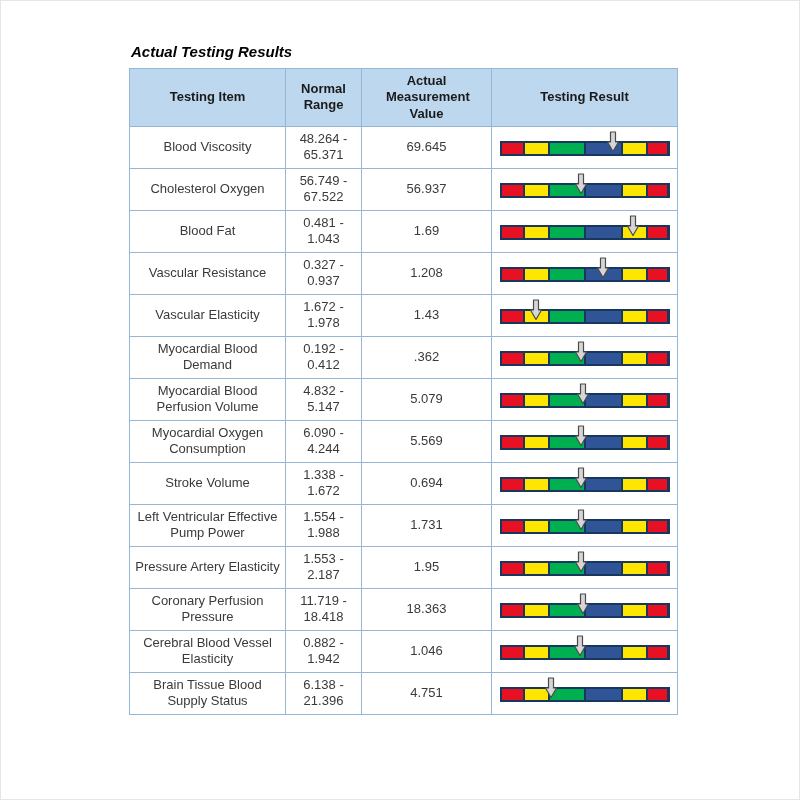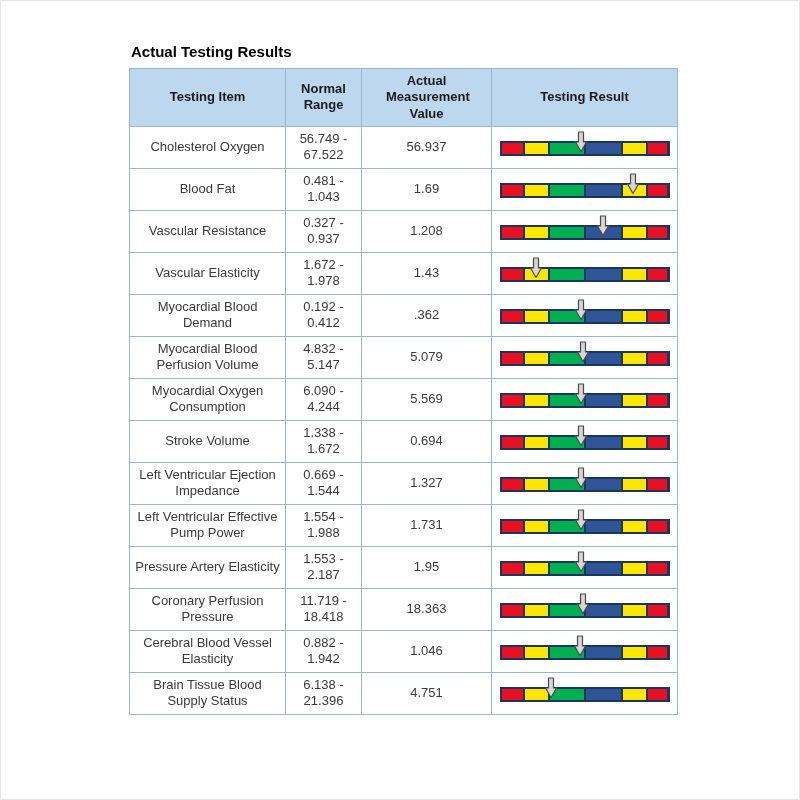--- a/index.html
+++ b/index.html
@@ -16,20 +16,21 @@
     position: absolute;
     left: 128px;
     top: 42px;
     width: 548px;
   }
   .title {
     font-size: 15px;
     font-weight: bold;
     color: #000000;
     margin: 0 0 8px 2px;
+    font-style: italic;
   }
   table.results {
     border-collapse: collapse;
     width: 100%;
     table-layout: fixed;
   }
   .col-item   { width: 156px; }
   .col-range  { width: 76px; }
   .col-value  { width: 130px; }
   .col-result { width: 186px; }
@@ -97,20 +98,42 @@
     </colgroup>
     <thead>
       <tr>
         <th class="th-item">Testing Item</th>
         <th class="th-range">Normal Range</th>
         <th class="th-value">Actual Measurement Value</th>
         <th class="th-result">Testing Result</th>
       </tr>
     </thead>
     <tbody>
+  <tr>
+    <td class="c-item">Blood Viscosity</td>
+    <td class="c-range">48.264 - 65.371</td>
+    <td class="c-value">69.645</td>
+    <td class="c-result">
+      <div class="gauge">
+        <div class="segments">
+                <div class="seg" style="width: 13%; background: rgb(232, 17, 35);"></div>
+                <div class="seg" style="width: 15%; background: rgb(255, 230, 0);"></div>
+                <div class="seg" style="width: 22%; background: rgb(0, 176, 80);"></div>
+                <div class="seg" style="width: 22%; background: rgb(47, 85, 151);"></div>
+                <div class="seg" style="width: 15%; background: rgb(255, 230, 0);"></div>
+                <div class="seg" style="width: 13%; background: rgb(232, 17, 35);"></div>
+              </div>
+        <div class="arrow" style="left: 67%;">
+          <svg width="14" height="22" viewBox="0 0 14 22" xmlns="http://www.w3.org/2000/svg">
+            <path d="M4.5 1 H9.5 V11 H12.5 L7 20.5 L1.5 11 H4.5 Z" fill="#d6d6d6" stroke="#4a4a4a" stroke-width="1.2" stroke-linejoin="round"></path>
+          </svg>
+        </div>
+      </div>
+    </td>
+  </tr>
 
   <tr>
     <td class="c-item">Cholesterol Oxygen</td>
     <td class="c-range">56.749 - 67.522</td>
     <td class="c-value">56.937</td>
     <td class="c-result">
       <div class="gauge">
         <div class="segments">
                 <div class="seg" style="width: 13%; background: rgb(232, 17, 35);"></div>
                 <div class="seg" style="width: 15%; background: rgb(255, 230, 0);"></div>
@@ -282,42 +305,20 @@
               </div>
         <div class="arrow" style="left: 48%;">
           <svg width="14" height="22" viewBox="0 0 14 22" xmlns="http://www.w3.org/2000/svg">
             <path d="M4.5 1 H9.5 V11 H12.5 L7 20.5 L1.5 11 H4.5 Z" fill="#d6d6d6" stroke="#4a4a4a" stroke-width="1.2" stroke-linejoin="round"></path>
           </svg>
         </div>
       </div>
     </td>
   </tr>
 
-  <tr>
-    <td class="c-item">Left Ventricular Ejection Impedance</td>
-    <td class="c-range">0.669 - 1.544</td>
-    <td class="c-value">1.327</td>
-    <td class="c-result">
-      <div class="gauge">
-        <div class="segments">
-                <div class="seg" style="width: 13%; background: rgb(232, 17, 35);"></div>
-                <div class="seg" style="width: 15%; background: rgb(255, 230, 0);"></div>
-                <div class="seg" style="width: 22%; background: rgb(0, 176, 80);"></div>
-                <div class="seg" style="width: 22%; background: rgb(47, 85, 151);"></div>
-                <div class="seg" style="width: 15%; background: rgb(255, 230, 0);"></div>
-                <div class="seg" style="width: 13%; background: rgb(232, 17, 35);"></div>
-              </div>
-        <div class="arrow" style="left: 48%;">
-          <svg width="14" height="22" viewBox="0 0 14 22" xmlns="http://www.w3.org/2000/svg">
-            <path d="M4.5 1 H9.5 V11 H12.5 L7 20.5 L1.5 11 H4.5 Z" fill="#d6d6d6" stroke="#4a4a4a" stroke-width="1.2" stroke-linejoin="round"></path>
-          </svg>
-        </div>
-      </div>
-    </td>
-  </tr>
 
   <tr>
     <td class="c-item">Left Ventricular Effective Pump Power</td>
     <td class="c-range">1.554 - 1.988</td>
     <td class="c-value">1.731</td>
     <td class="c-result">
       <div class="gauge">
         <div class="segments">
                 <div class="seg" style="width: 13%; background: rgb(232, 17, 35);"></div>
                 <div class="seg" style="width: 15%; background: rgb(255, 230, 0);"></div>

